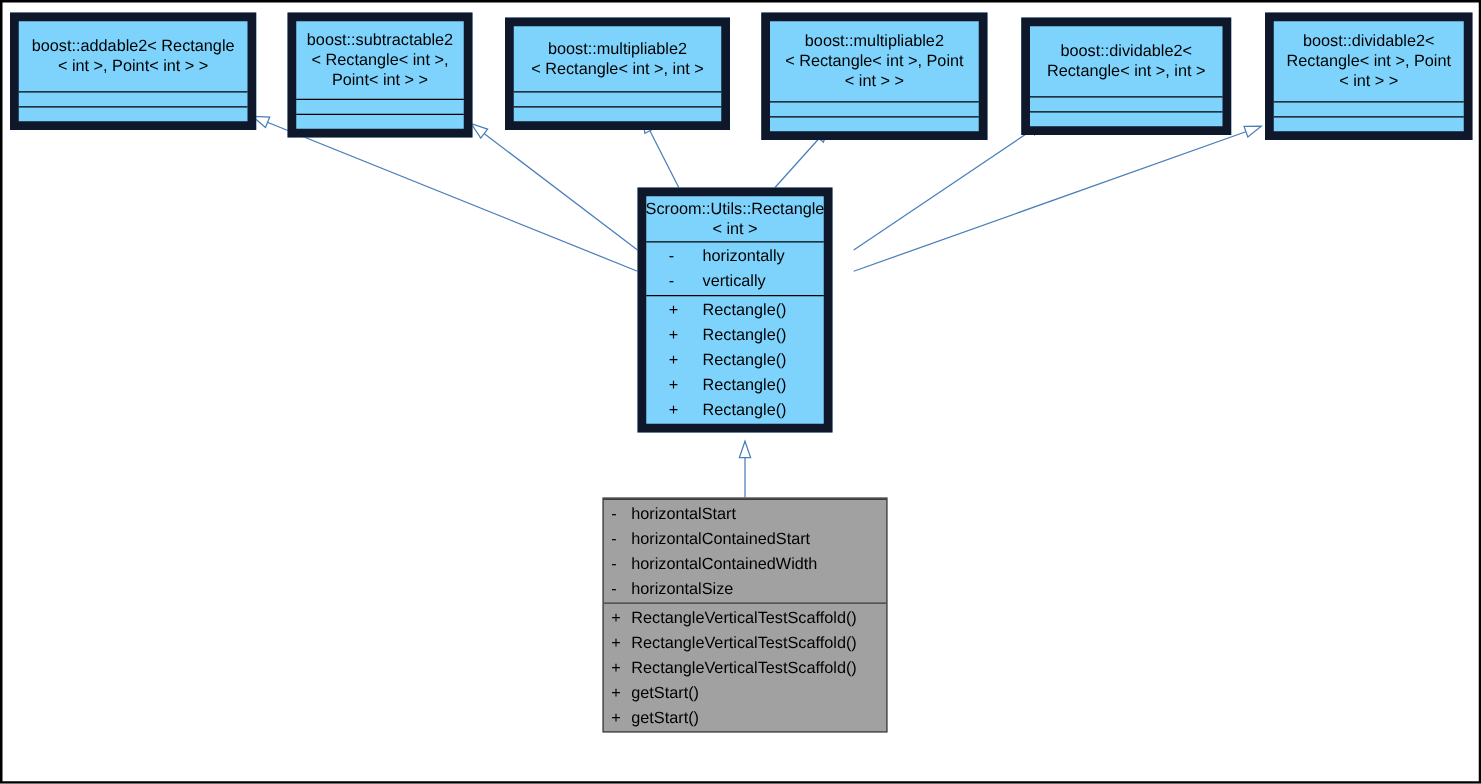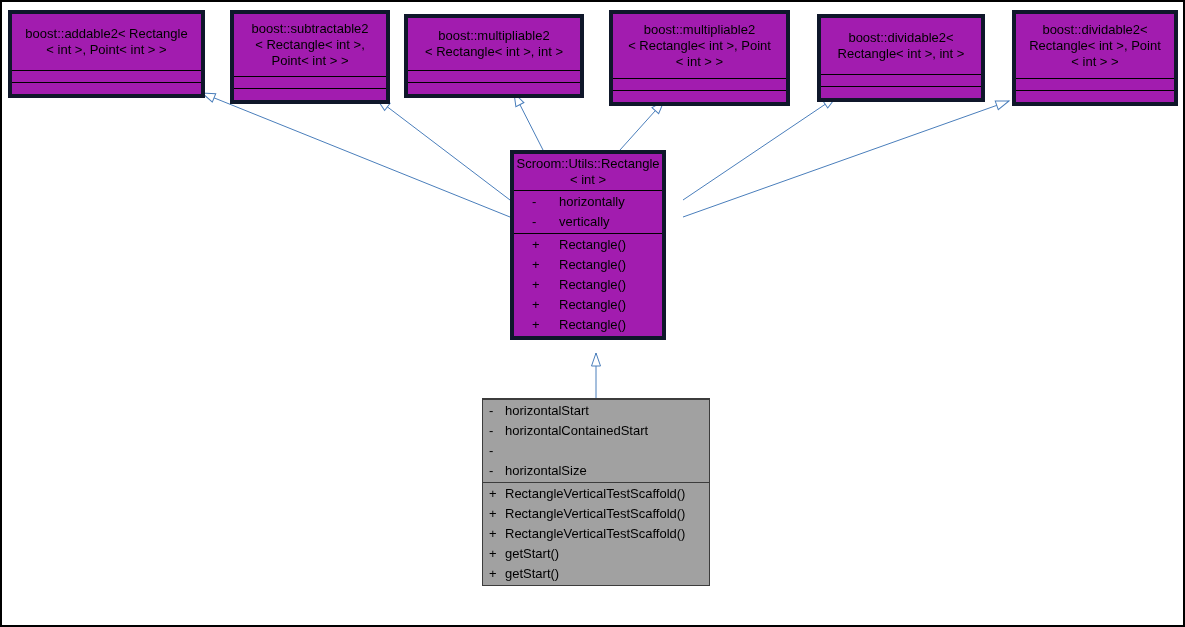--- a/index.html
+++ b/index.html
@@ -3,21 +3,21 @@
 <meta charset="utf-8">
 <style>
   * { margin:0; padding:0; box-sizing:border-box; }
   html,body { background:#ffffff; }
   body { font-family:"Liberation Sans", sans-serif; }
   .canvas {
     position:relative; width:1185px; height:627px;
     background:#ffffff; border:2px solid #000000; overflow:hidden;
   }
   .uml-box {
-    position:absolute; background:#a21caf; border:4px solid #0f172a;
+    position:absolute; background:#7dd3fc; border:7px solid #0f172a;
     font-size:13px; color:#000000;
   }
   .uml-title {
     display:flex; flex-direction:column; justify-content:center; align-items:center;
     text-align:center; line-height:16px; padding:2px 4px;
   }
   .uml-empty { height:12px; border-top:1px solid #000000; }
   .members { border-top:1px solid #000000; padding:1px 0; }
   .row { display:flex; height:20px; line-height:20px; white-space:nowrap; overflow:hidden; }
   .mid .sign { margin-left:18px; width:14px; flex:none; }
@@ -53,21 +53,21 @@
 
   <div class="uml-box" style="left:6px;top:8px;width:197px;">
     <div class="uml-title" style="height:56px;">
       <div>boost::addable2&lt; Rectangle</div>
       <div>&lt; int  &gt;, Point&lt; int  &gt; &gt;</div>
     </div>
     <div class="uml-empty"></div>
     <div class="uml-empty"></div>
   </div>
 
-  <div class="uml-box" style="left:228px;top:8px;width:160px;">
+  <div class="uml-box" style="left:228px;top:8px;width:148px;">
     <div class="uml-title" style="height:62px;">
       <div>boost::subtractable2</div>
       <div>&lt; Rectangle&lt; int  &gt;,</div>
       <div>Point&lt; int  &gt; &gt;</div>
     </div>
     <div class="uml-empty"></div>
     <div class="uml-empty"></div>
   </div>
 
   <div class="uml-box" style="left:402px;top:12px;width:180px;">
@@ -152,20 +152,21 @@
       <div class="row">
         <span class="sign">-</span>
         <span class="label">horizontalStart</span>
       </div>
       <div class="row">
         <span class="sign">-</span>
         <span class="label">horizontalContainedStart</span>
       </div>
       <div class="row">
         <span class="sign">-</span>
+        <span class="label">horizontalContainedWidth</span>
       </div>
       <div class="row">
         <span class="sign">-</span>
         <span class="label">horizontalSize</span>
       </div>
     </div>
     <div class="members">
       <div class="row">
         <span class="sign">+</span>
         <span class="label">RectangleVerticalTestScaffold()</span>

